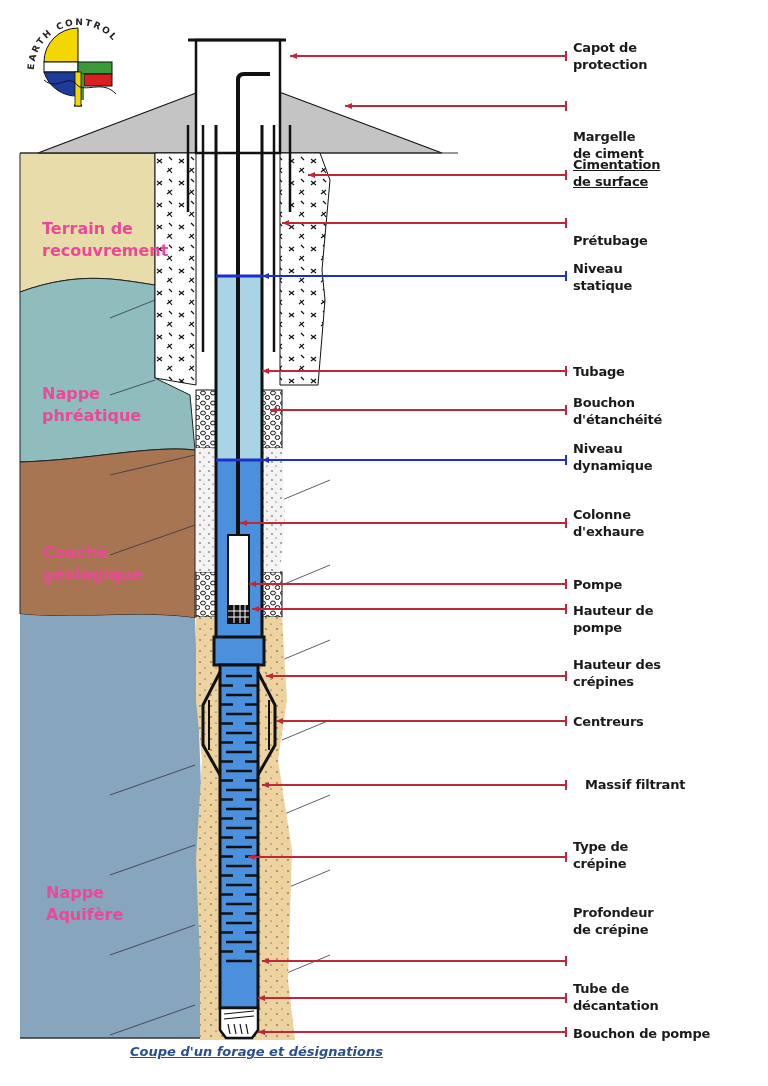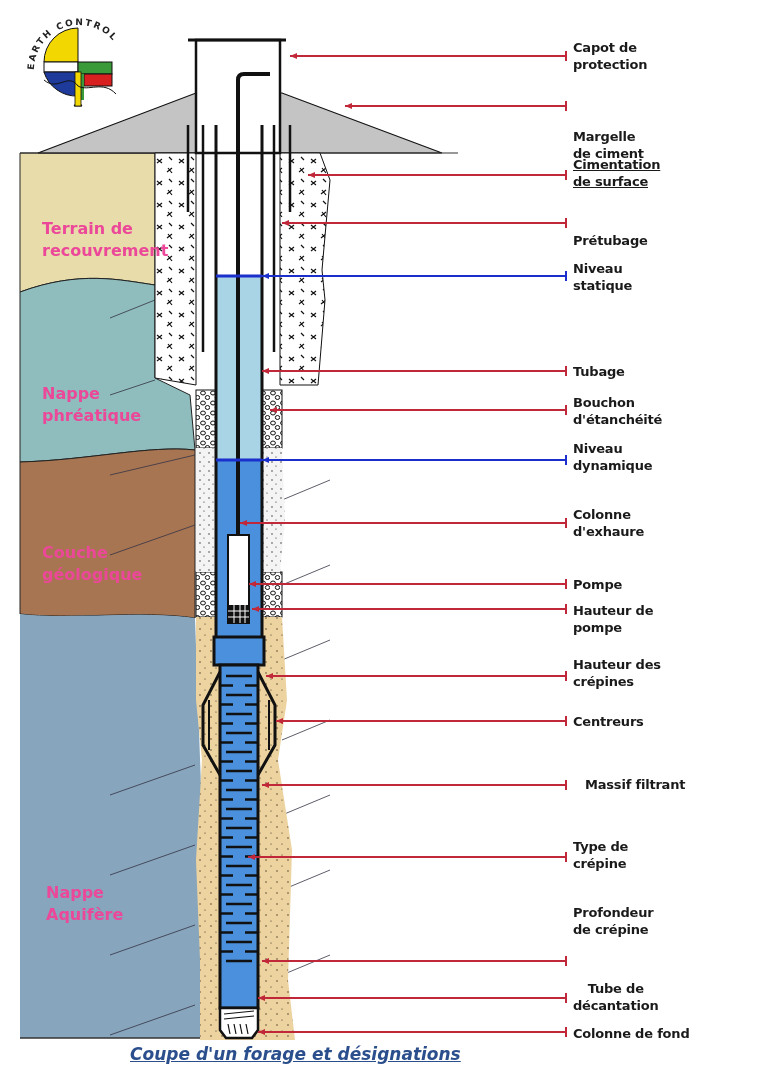--- a/index.html
+++ b/index.html
@@ -1,20 +1,20 @@
 <!DOCTYPE html>
 <html><head>
 <meta charset="utf-8">
 <style>
   html,body{margin:0;padding:0;background:#ffffff;}
   body{width:768px;height:1086px;position:relative;overflow:hidden;font-family:"DejaVu Sans","Liberation Sans",sans-serif;}
   #diagram{position:absolute;left:0;top:0;width:768px;height:1086px;}
   .lbl{position:absolute;left:573px;font-family:"DejaVu Sans",sans-serif;font-weight:bold;font-size:13px;line-height:17px;color:#1a1a1a;white-space:pre-line;letter-spacing:-0.2px;}
   .layer-lbl{position:absolute;font-family:"DejaVu Sans",sans-serif;font-weight:bold;font-size:16px;line-height:22px;color:#ec4899;white-space:pre-line;}
-  .caption{position:absolute;left:130px;top:1044px;font-family:"DejaVu Sans",sans-serif;font-style:italic;font-weight:bold;font-size:17px;color:#2b4f8c;text-decoration:underline;}
+  .caption{position:absolute;left:130px;top:1044px;font-family:"DejaVu Sans",sans-serif;font-style:italic;font-weight:bold;font-size:13px;color:#2b4f8c;text-decoration:underline;}
   .logo-text{font-family:"DejaVu Sans",sans-serif;font-size:9px;font-weight:bold;fill:#222;letter-spacing:2px;}
 </style>
 </head>
 <body>
 
 <svg id="diagram" xmlns="http://www.w3.org/2000/svg" width="768" height="1086" viewBox="0 0 768 1086">
   <defs>
     <pattern id="cementPat" width="22" height="22" patternUnits="userSpaceOnUse">
       <rect width="22" height="22" fill="#ffffff"></rect>
       <path d="M3 5 l5 4 M8 5 l-5 4 M14 14 l4 5 M18 14 l-5 4 M15 3 l3 3" stroke="#111" stroke-width="1.2" fill="none"></path>
@@ -274,17 +274,17 @@
 <div class="lbl" style="top:602px;">Hauteur de
 pompe</div>
 <div class="lbl" style="top:656px;">Hauteur des
 crépines</div>
 <div class="lbl" style="top:713px;">Centreurs</div>
 <div class="lbl" style="top:776px;margin-left:12px;">Massif filtrant</div>
 <div class="lbl" style="top:838px;">Type de
 crépine</div>
 <div class="lbl" style="top:904px;">Profondeur
 de crépine</div>
-<div class="lbl" style="top:980px;text-align:center;">Tube de
+<div class="lbl" style="top:980px;">Tube de
 décantation</div>
-<div class="lbl" style="top:1025px;">Colonne de fond</div>
+<div class="lbl" style="top:1025px;">Bouchon de pompe</div>
 
 <div class="caption">Coupe d'un forage et désignations</div>
 
 </body></html>

